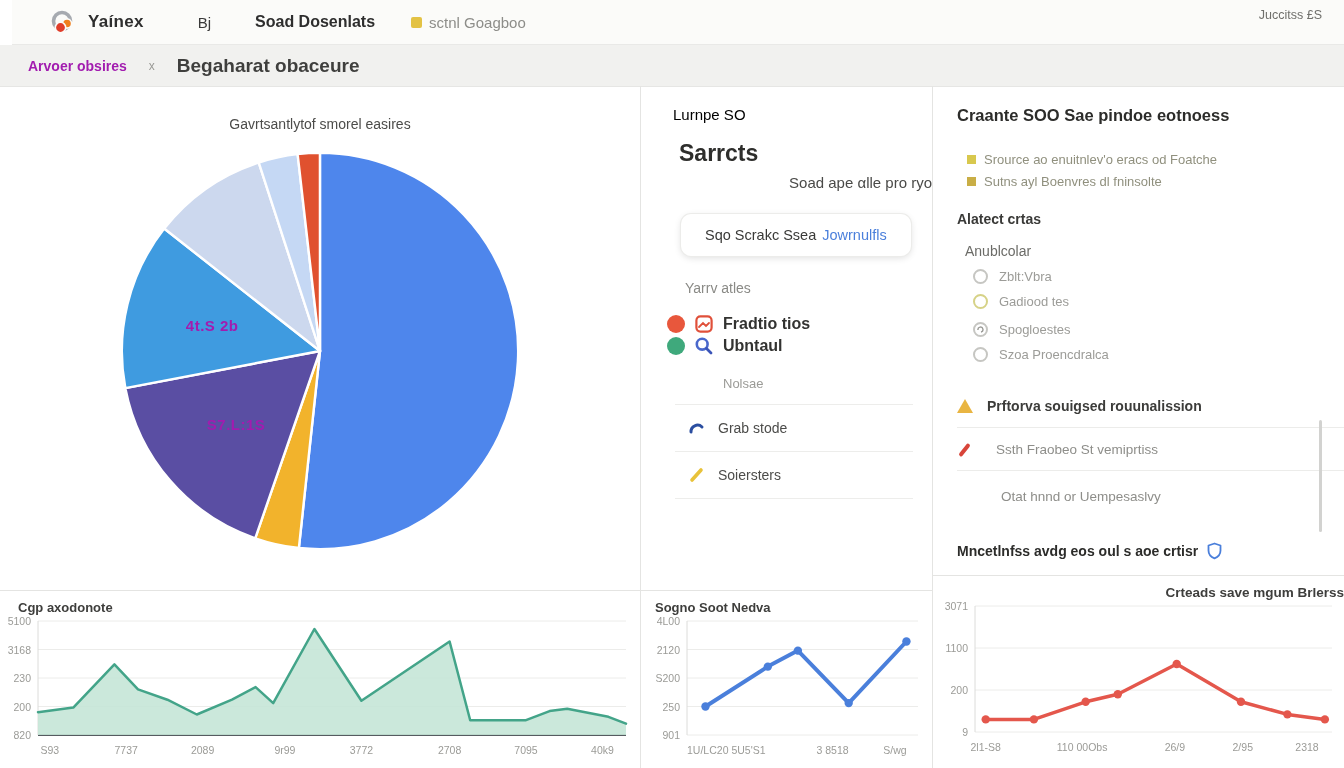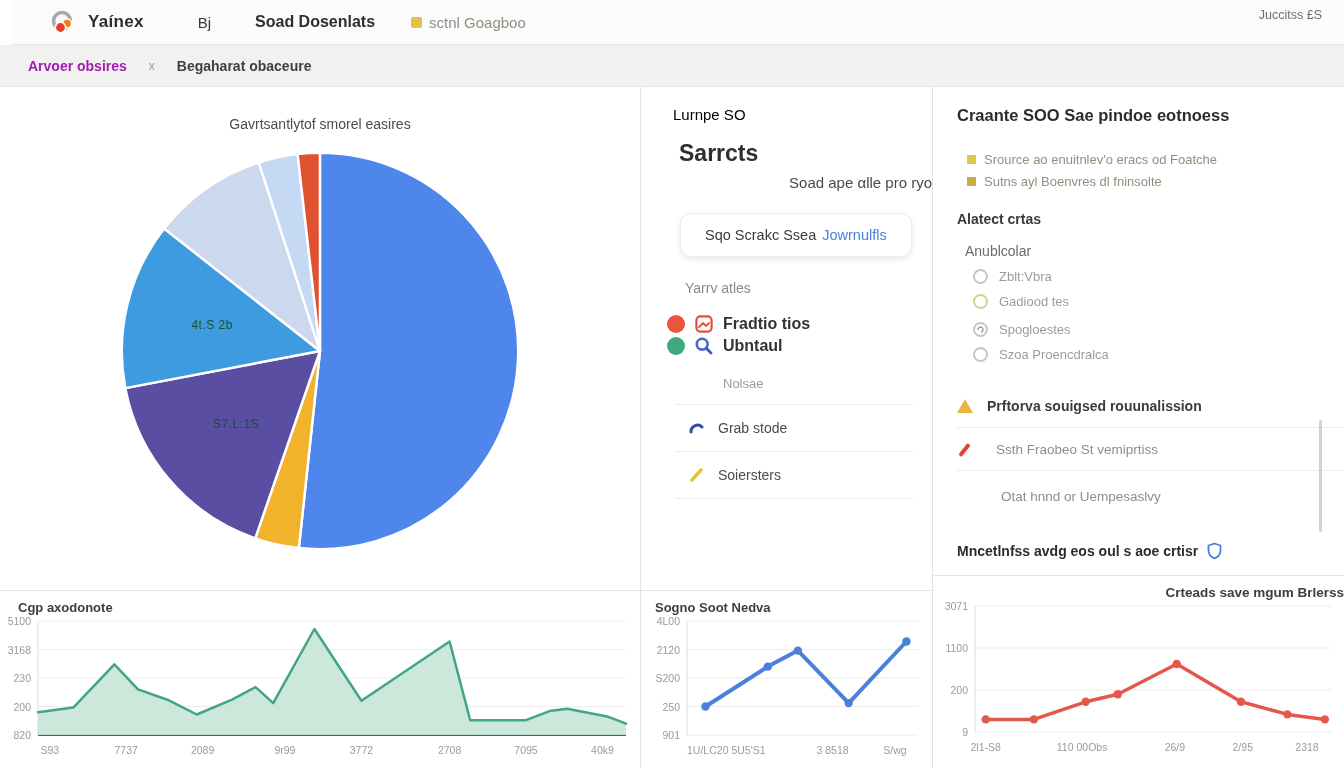--- a/index.html
+++ b/index.html
@@ -18,30 +18,30 @@
   .badge{display:flex;align-items:center;margin-left:36px;gap:7px;}
   .badge-sq{width:11px;height:11px;background:#e3c244;border-radius:2px;}
   .badge-txt{font-size:15px;color:#8d8d89;}
   .top-right{position:absolute;right:34px;top:8px;font-size:12.5px;color:#6f6f6b;}
   .top-red{position:absolute;right:0;top:4px;width:7px;height:24px;background:#b0221e;}
   
   .tabbar{position:absolute;left:0;top:45px;width:1344px;height:41px;background:#f1f1ef;
     border-bottom:1px solid #e6e6e4;display:flex;align-items:center;}
   .tab{font-size:14px;color:#a21caf;font-weight:bold;margin-left:28px;}
   .tab-x{font-size:12px;color:#9a9a96;margin-left:22px;}
-  .tab2{font-size:14px;color:#3f3f3d;font-weight:bold;margin-left:22px;}
+  .tab2{font-size:19px;color:#3f3f3d;font-weight:bold;margin-left:22px;}
   
   .main-left{position:absolute;left:0;top:86px;width:640px;height:504px;border-right:1px solid #e4e4e2;}
   .main-mid{position:absolute;left:641px;top:86px;width:291px;height:504px;border-right:1px solid #e4e4e2;}
   .main-right{position:absolute;left:933px;top:86px;width:411px;height:489px;}
   
   .pie-title{margin-top:30px;text-align:center;font-size:14px;color:#4c4c4a;}
   .pie-box{width:406px;height:406px;margin:16px auto 0;position:relative;}
   .pie-box svg{display:block;}
-  .pie-label{position:absolute;color:#14532d;font-size:12px;font-weight:400;letter-spacing:.5px;
+  .pie-label{position:absolute;color:#a21caf;font-size:15px;font-weight:700;letter-spacing:.5px;
     transform:translate(-50%,-50%);white-space:nowrap;}
   
   .eyebrow{margin:20px 0 0 32px;font-size:15px;color:#000000;}
   .heading{margin:17px 0 0 38px;font-size:23px;font-weight:bold;color:#2e2e2c;}
   .subheading{margin:7px 0 0 40px;font-size:15px;color:#4a4a48;text-align:right;}
   .cta{margin:23px 0 0 40px;display:inline-flex;align-items:center;gap:6px;padding:13px 24px;
     background:#fff;border-radius:10px;box-shadow:0 0 0 1px #ececea,0 2px 7px rgba(0,0,0,.13);
     font-size:14.5px;color:#3a3a38;cursor:pointer;}
   .cta .link{color:#4a7fdb;}
   .section-label{margin:24px 0 0 44px;font-size:14px;color:#8a8a86;}

